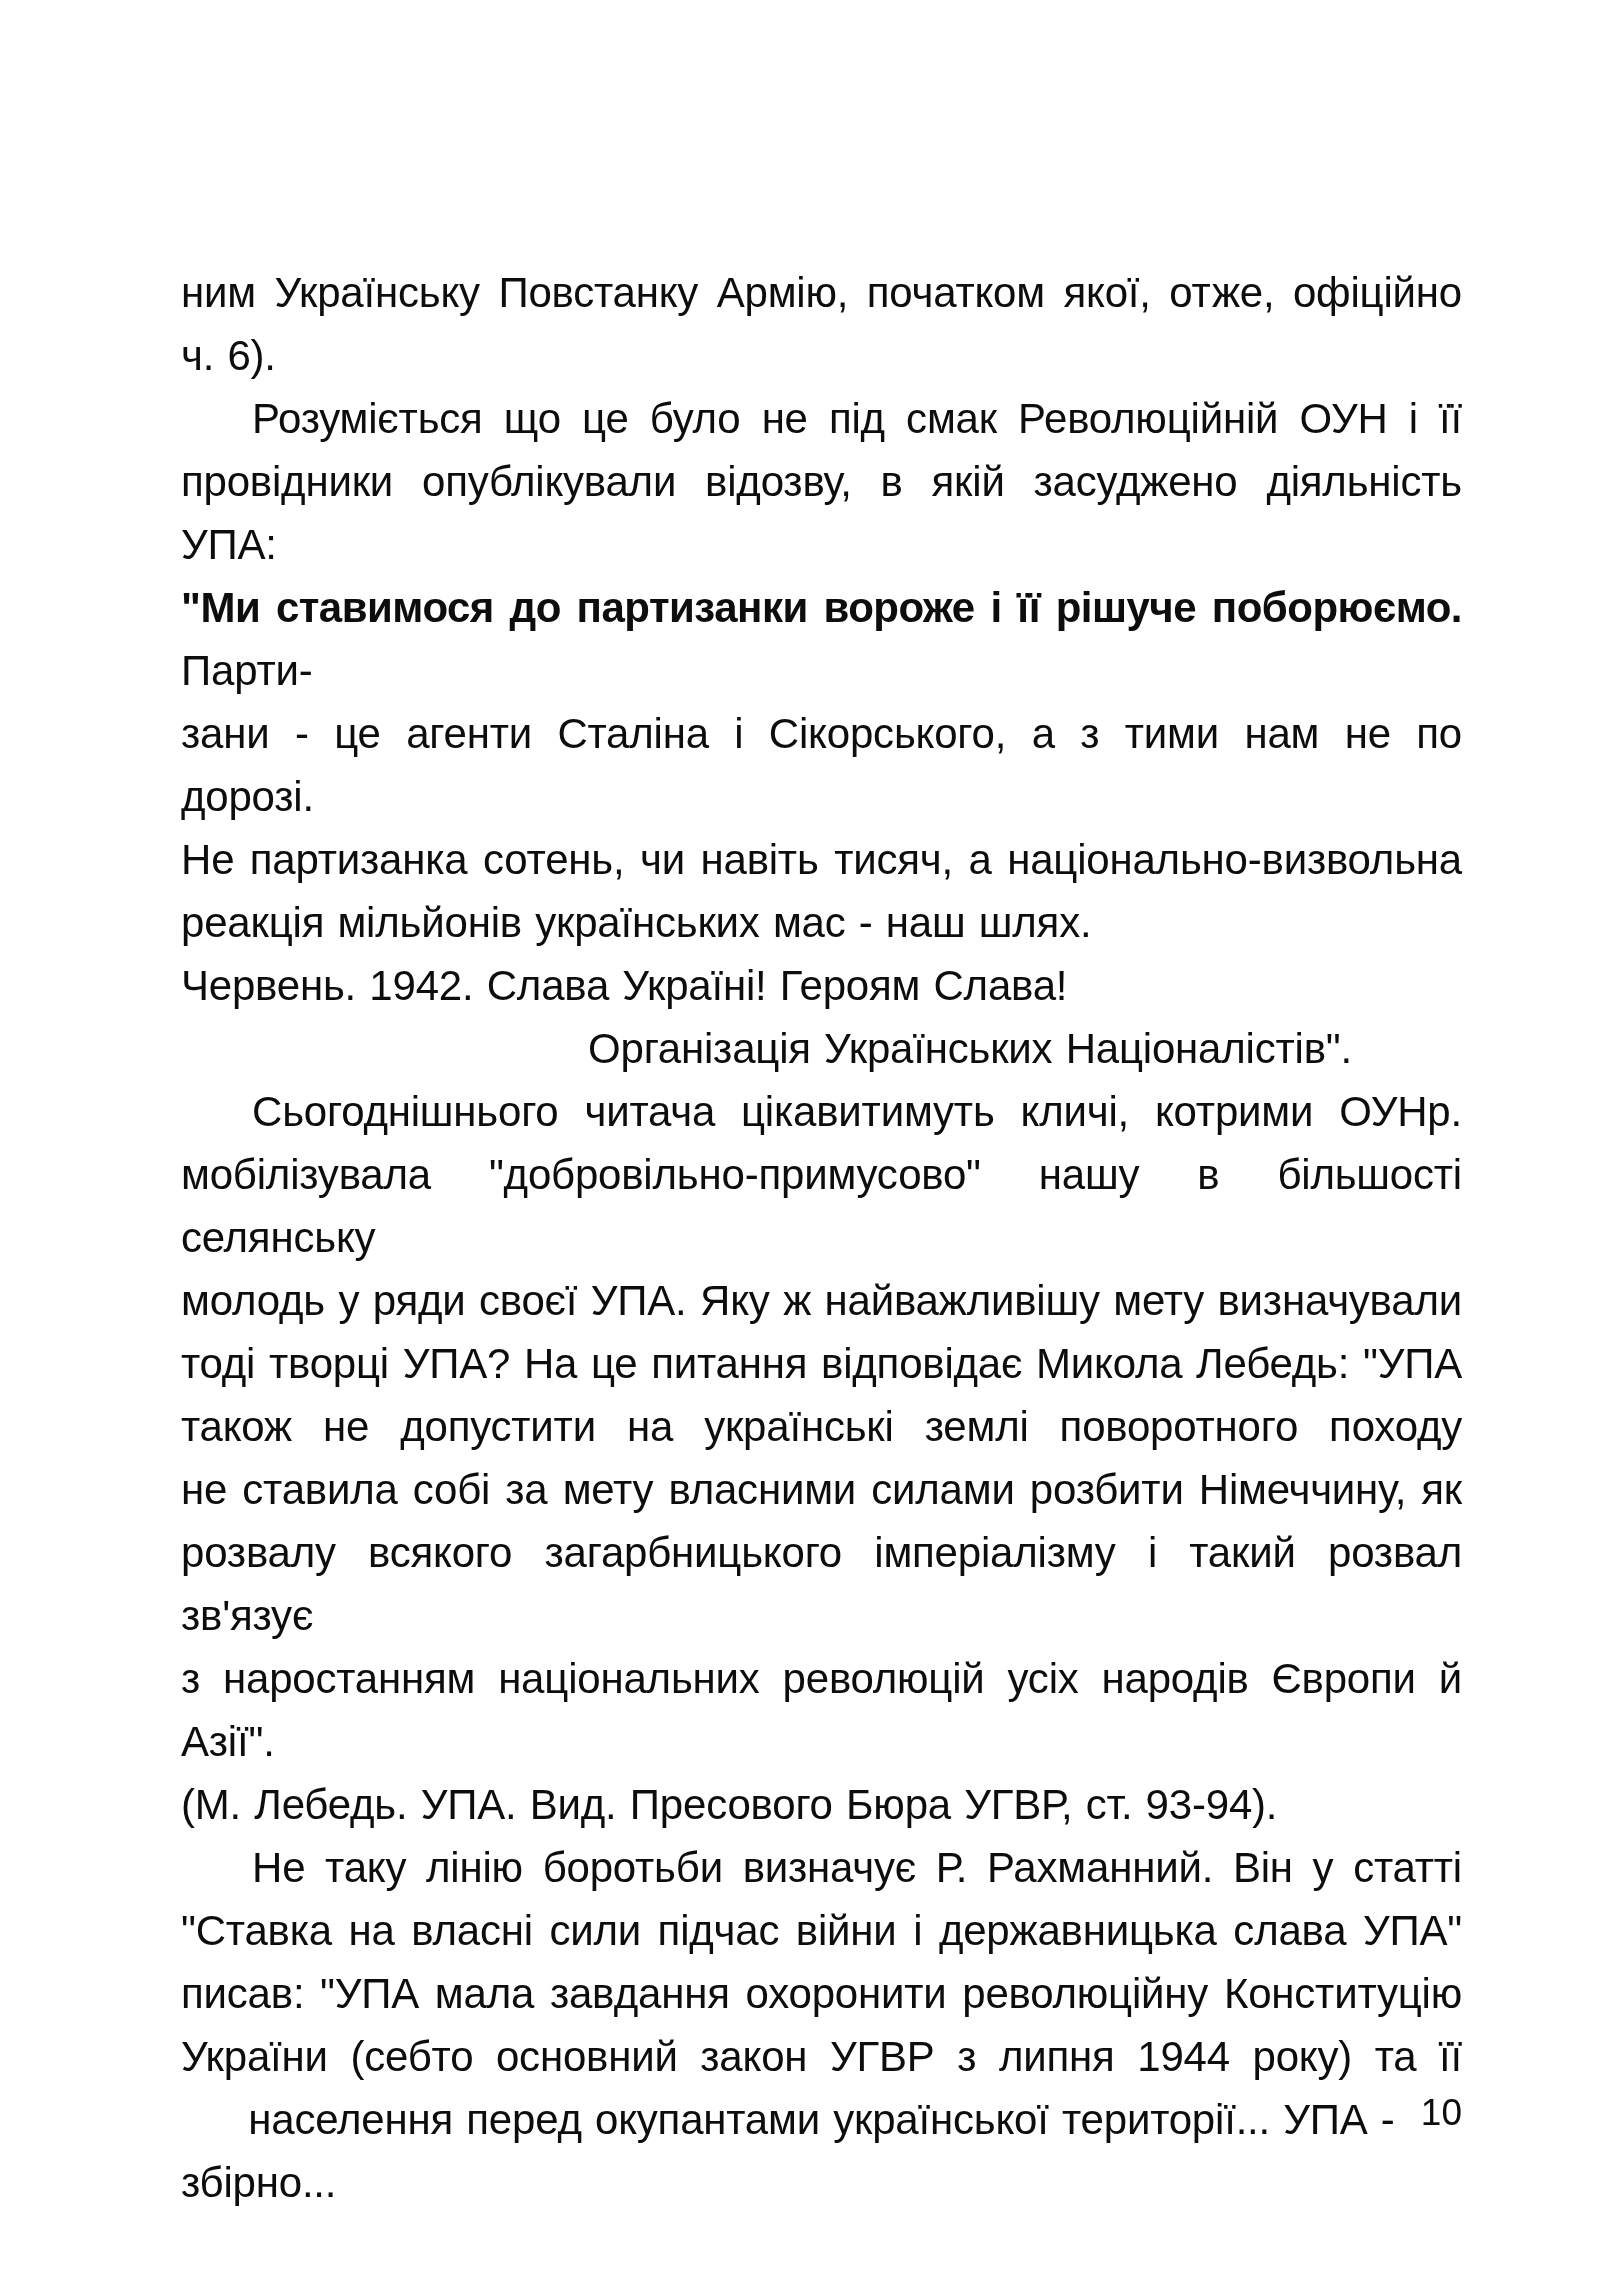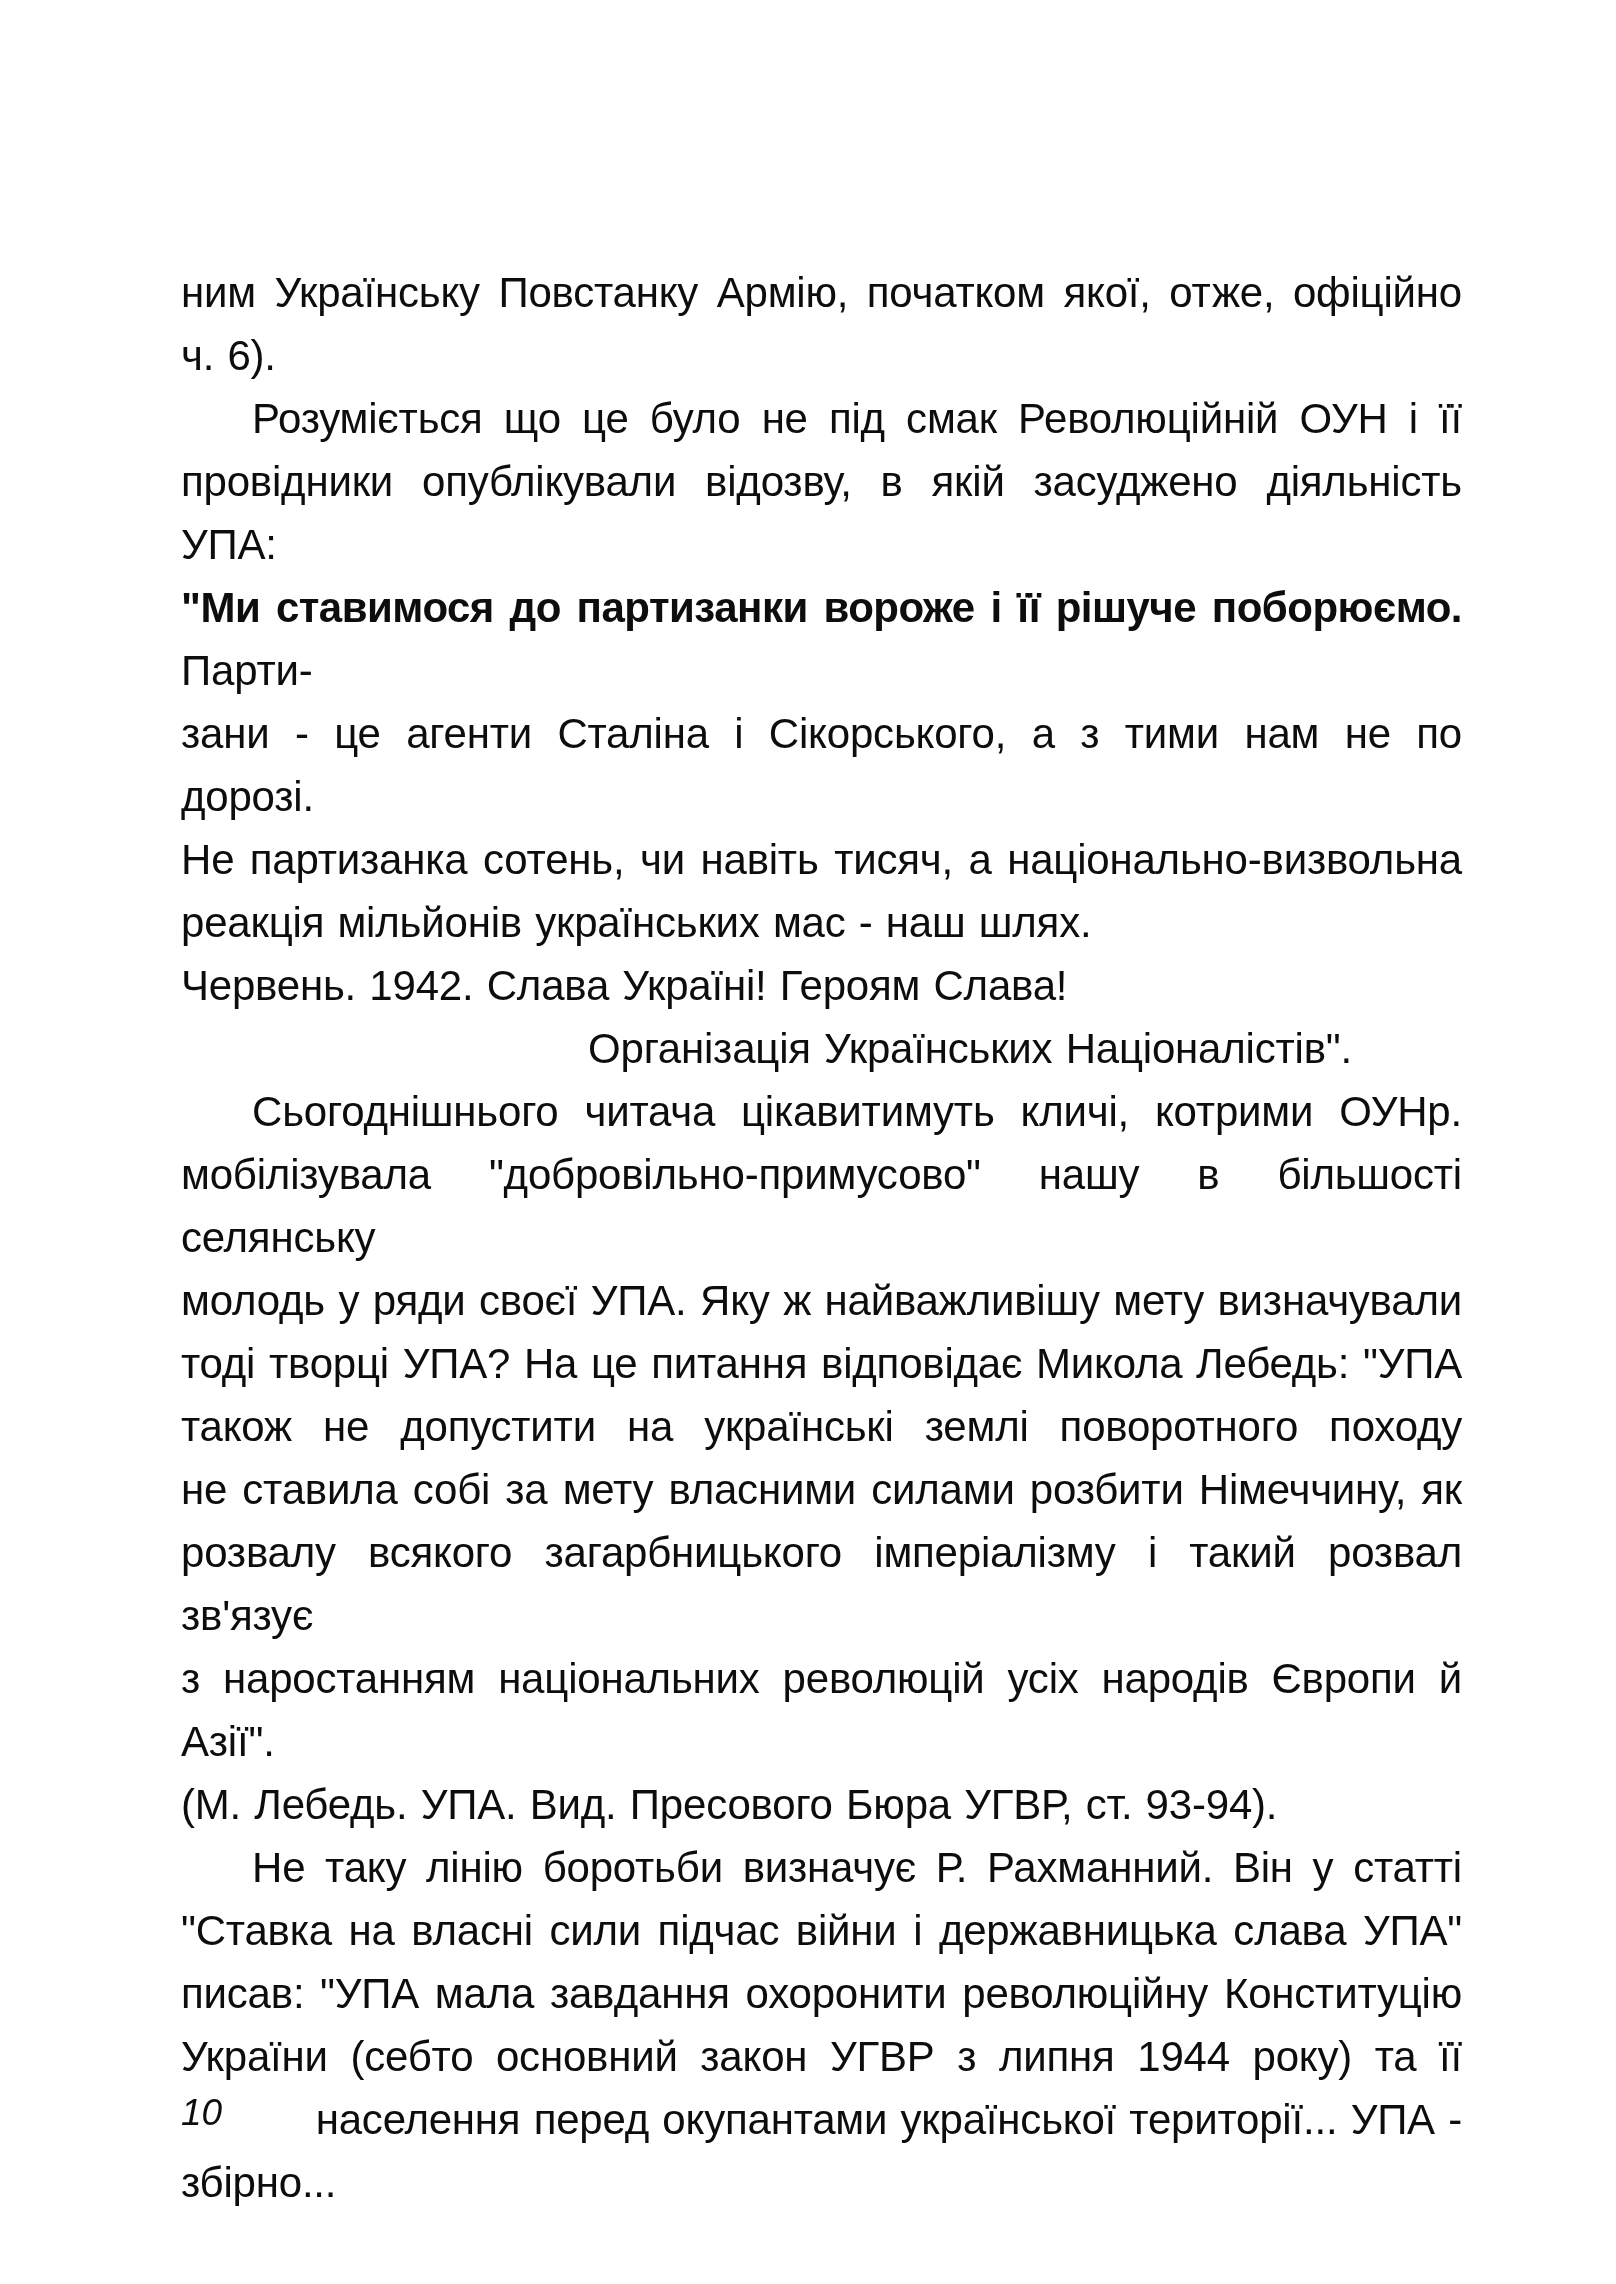--- a/index.html
+++ b/index.html
@@ -28,40 +28,39 @@
     letter-spacing: -0.2px;
     word-spacing: 1.8px;
     white-space: normal;
   }
   .line.just {
     text-align: justify;
     text-align-last: justify;
     text-justify: inter-word;
   }
   .line.left {
-    text-align: right;
+    text-align: center;
     text-align-last: left;
   }
   .line.indent {
     padding-left: 71px;
   }
   .b {
     font-weight: bold;
     letter-spacing: -0.5px;
   }
   .page-number {
     position: absolute;
     left: 181px;
     width: 1281px;
     top: 2091px;
-    text-align: left;
+    text-align: right;
     font-size: 37px;
     line-height: 44px;
     color: #0d0d0d;
-    font-style: italic;
   }
 </style>
 </head>
 <body>
 
 <div class="page">
   <div class="text-block" id="text-block">
       <div class="line just"><span>ним Українську Повстанку Армію, початком якої, отже, офіційно</span></div>
       <div class="line left"><span>ч. 6).</span></div>
       <div class="line just indent"><span>Розуміється що це було не під смак Революційній ОУН і її</span></div>

